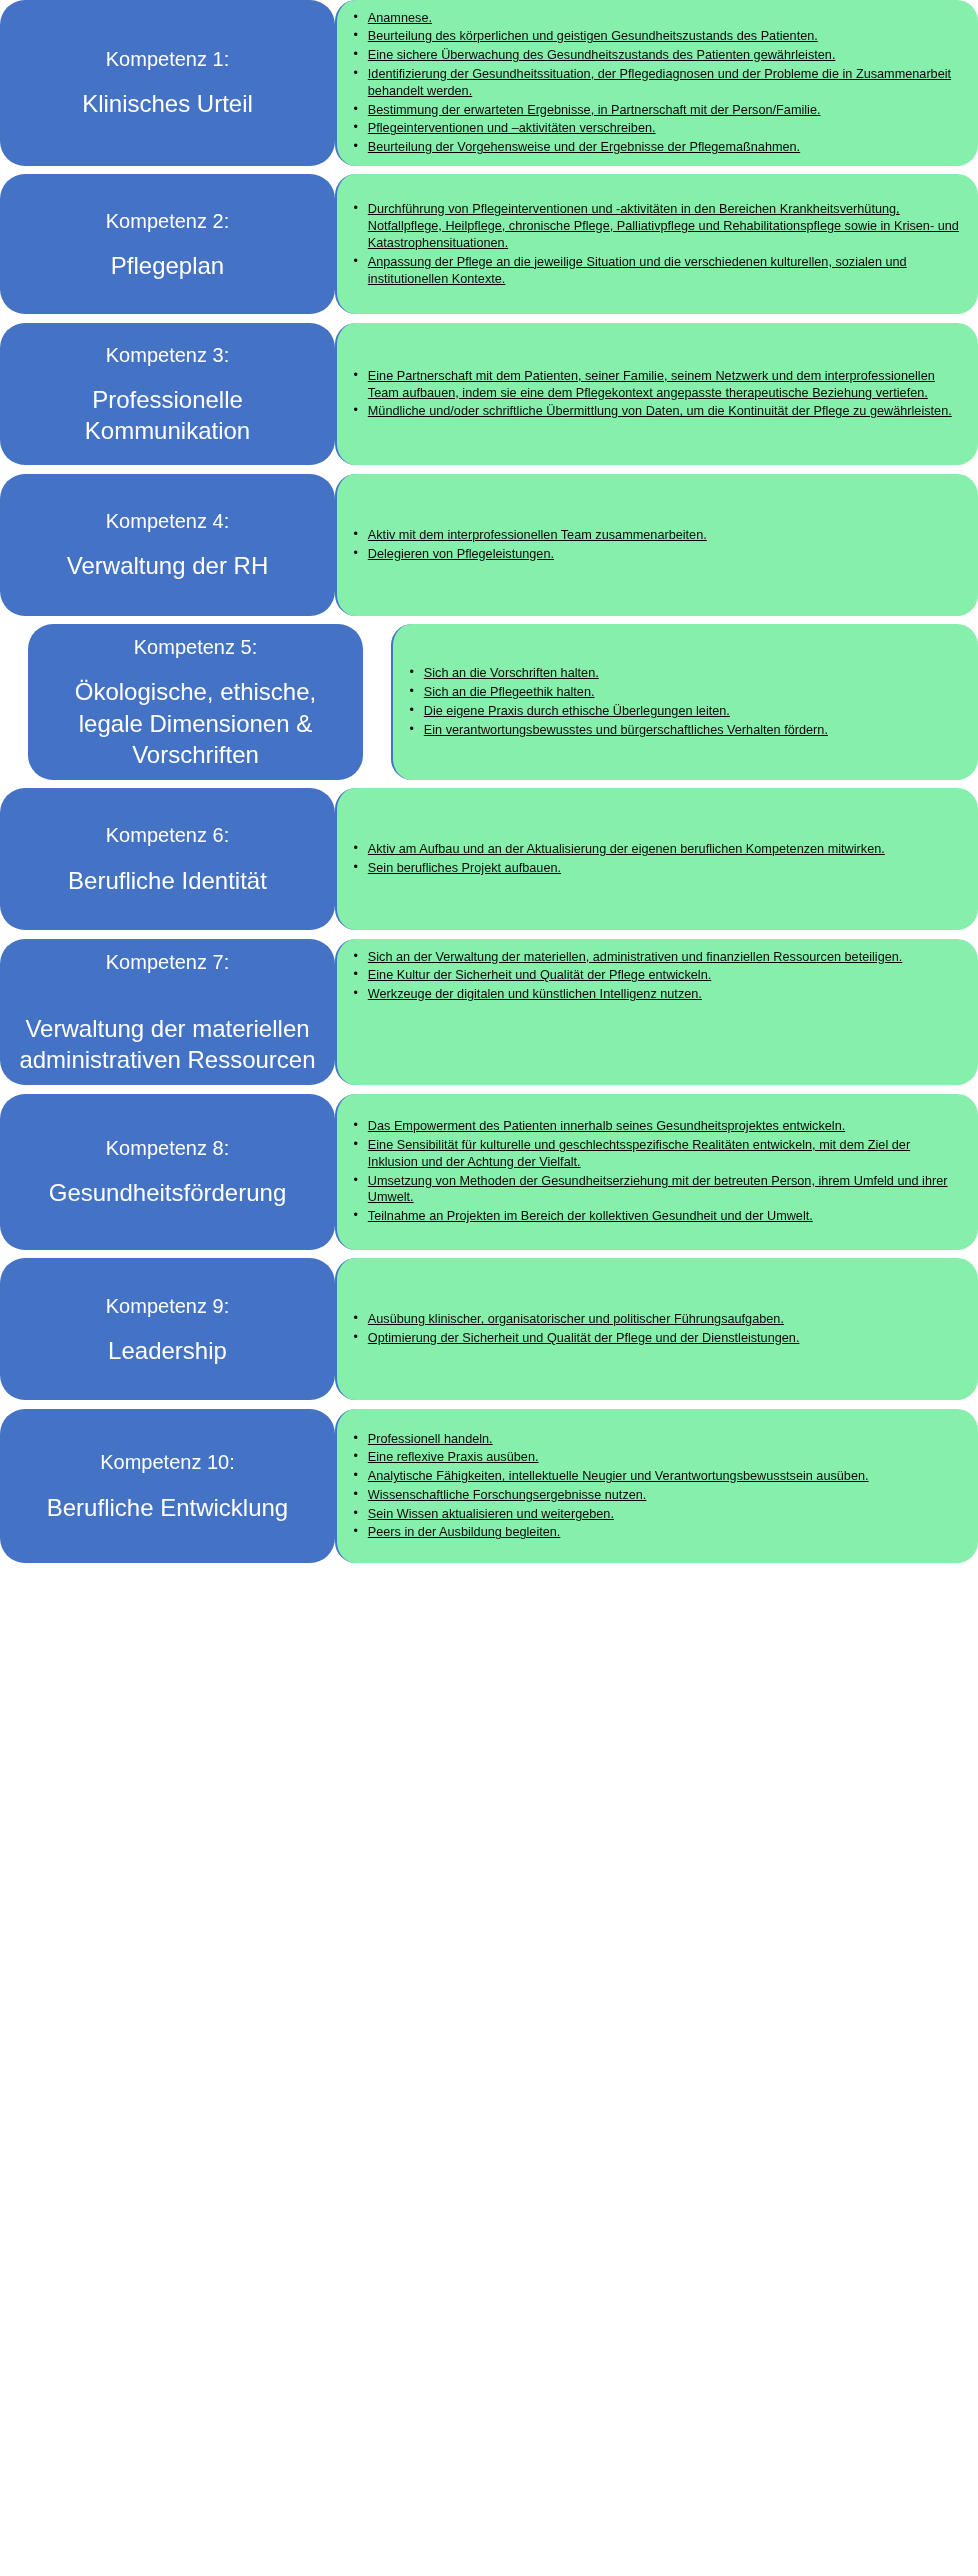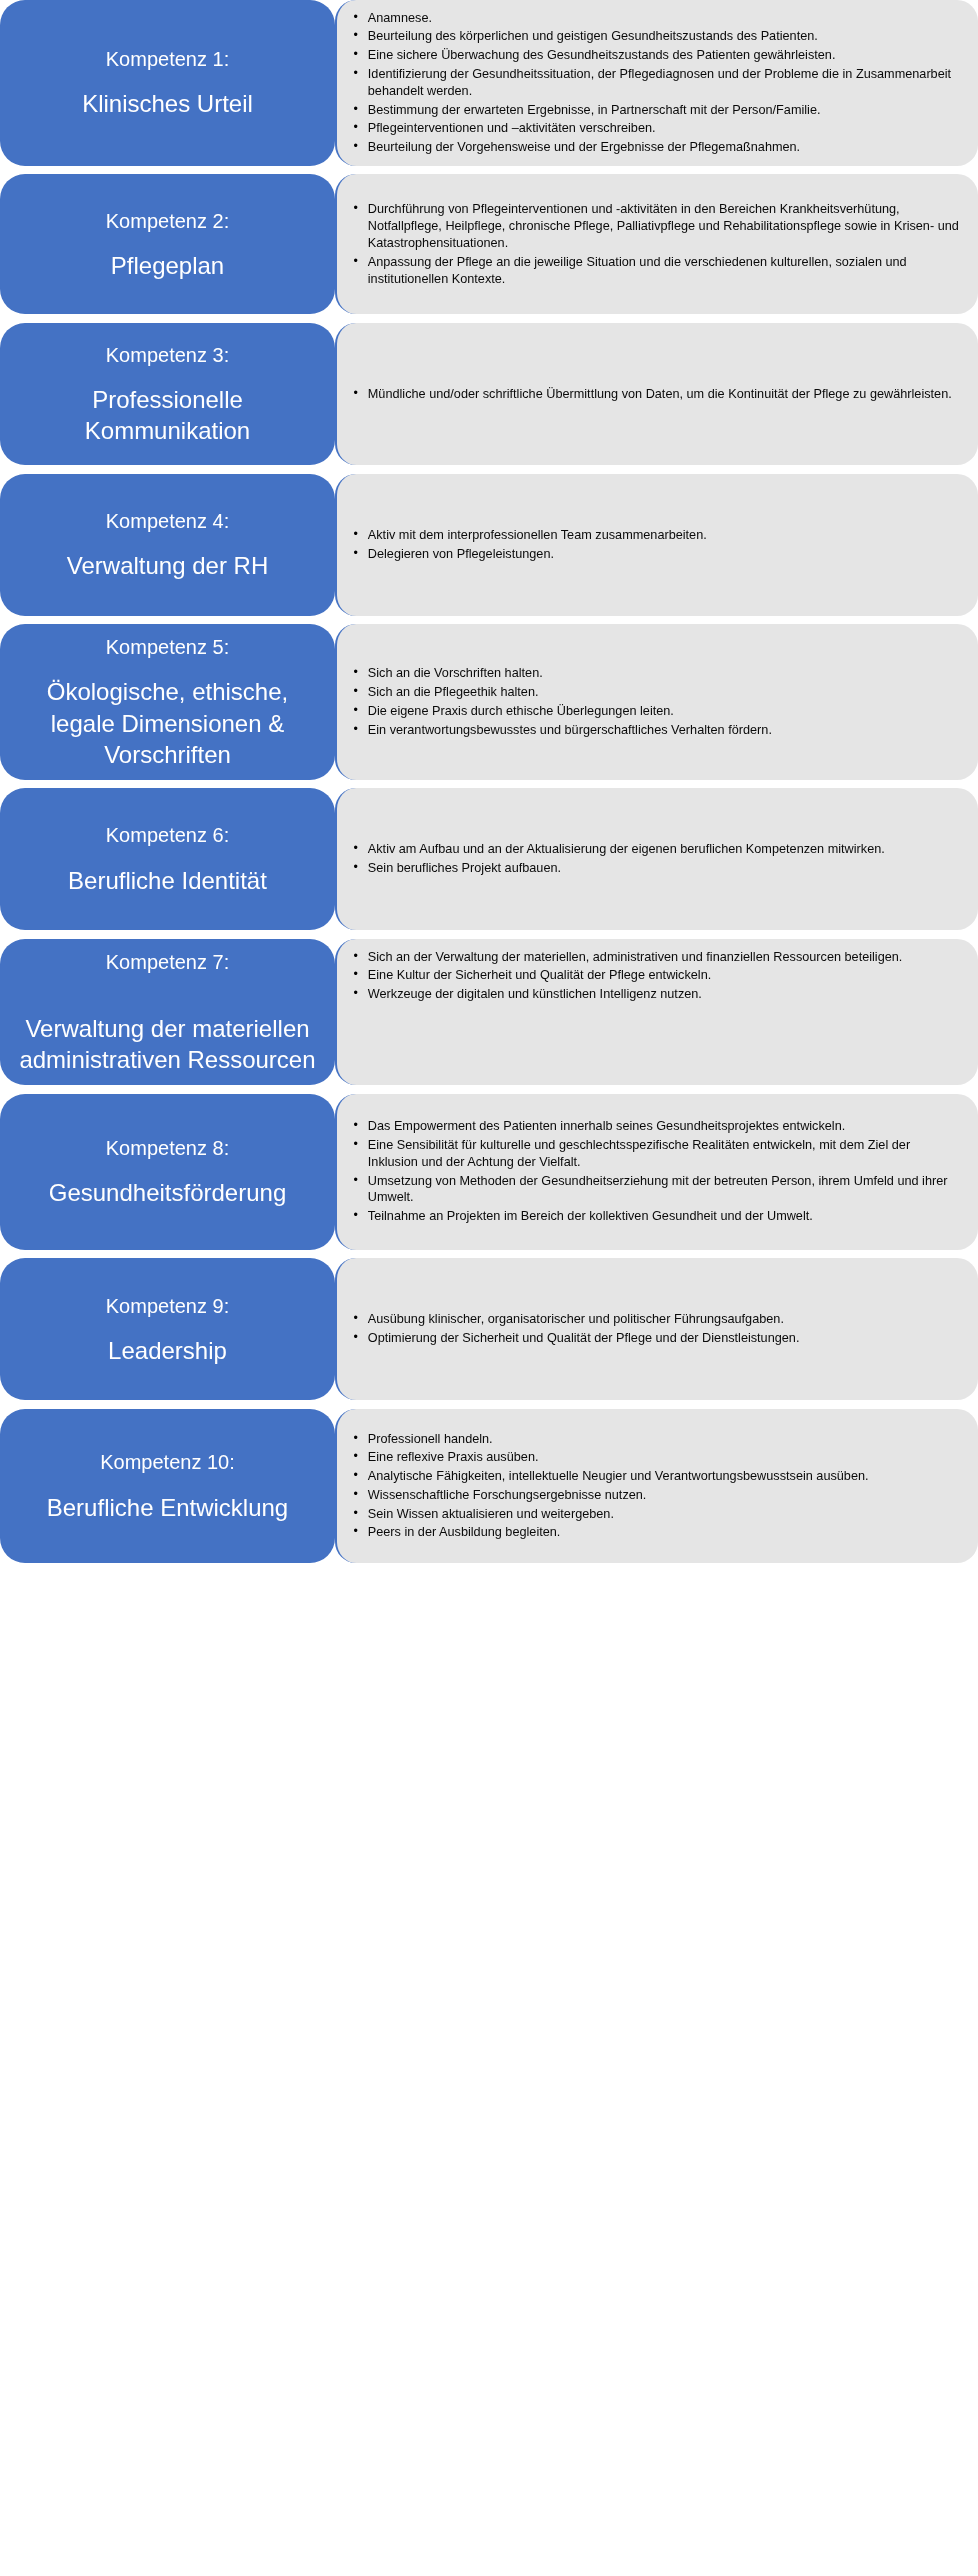--- a/index.html
+++ b/index.html
@@ -45,27 +45,28 @@
     font-size: 20px;
     margin-bottom: 16.4px;
     white-space: nowrap;
   }
   .comp-label .kt {
     font-size: 24px;
   }
   .comp-body {
     flex: 1 1 auto;
     box-sizing: border-box;
-    background: #e5e5e5;
+    background: #86efac;
     border-radius: 21px;
     border-left: 2.9px solid #4472C4;
     display: flex;
     flex-direction: column;
     justify-content: center;
     padding: 9.6px 15.4px 9.6px 13.5px;
+    text-decoration: underline;
   }
   ul.bullets {
     list-style: none;
     margin: 0;
     padding: 0;
   }
   ul.bullets > li {
     position: relative;
     padding-left: 17.3px;
     font-size: 12.7px;
@@ -82,21 +83,21 @@
     left: 2.9px;
     top: -1px;
     font-size: 12.5px;
     line-height: 1.33;
     color: #000000;
   }
   .row-1 .comp-label, .row-1 .comp-body { min-height: 142px; }
   .row-2 .comp-label, .row-2 .comp-body { min-height: 140px; }
   .row-3 .comp-label, .row-3 .comp-body { min-height: 142px; }
   .row-4 .comp-label, .row-4 .comp-body { min-height: 142px; }
-  .row-5 .comp-label, .row-5 .comp-body { min-height: 142px; }
+  .row-5 .comp-label, .row-5 .comp-body { min-height: 142px; margin-left: 28px; }
   .row-6 .comp-label, .row-6 .comp-body { min-height: 142px; }
   .row-7 .comp-label, .row-7 .comp-body { min-height: 146px; justify-content: space-between; }
   .row-8 .comp-label, .row-8 .comp-body { min-height: 156px; }
   .row-9 .comp-label, .row-9 .comp-body { min-height: 142px; }
   .row-10 .comp-label, .row-10 .comp-body { min-height: 154px; }
   .row-10 { margin-bottom: 0; }
 </style>
 </head>
 <body>
 
@@ -133,20 +134,21 @@
     </div>
   </div>
 
   <div class="comp-row row-3">
     <div class="comp-label">
       <div class="kx">Kompetenz 3:</div>
       <div class="kt">Professionelle Kommunikation</div>
     </div>
     <div class="comp-body">
       <ul class="bullets">
+        <li>Eine Partnerschaft mit dem Patienten, seiner Familie, seinem Netzwerk und dem interprofessionellen Team aufbauen, indem sie eine dem Pflegekontext angepasste therapeutische Beziehung vertiefen.</li>
         <li>Mündliche und/oder schriftliche Übermittlung von Daten, um die Kontinuität der Pflege zu gewährleisten.</li>
       </ul>
     </div>
   </div>
 
   <div class="comp-row row-4">
     <div class="comp-label">
       <div class="kx">Kompetenz 4:</div>
       <div class="kt">Verwaltung der RH</div>
     </div>

